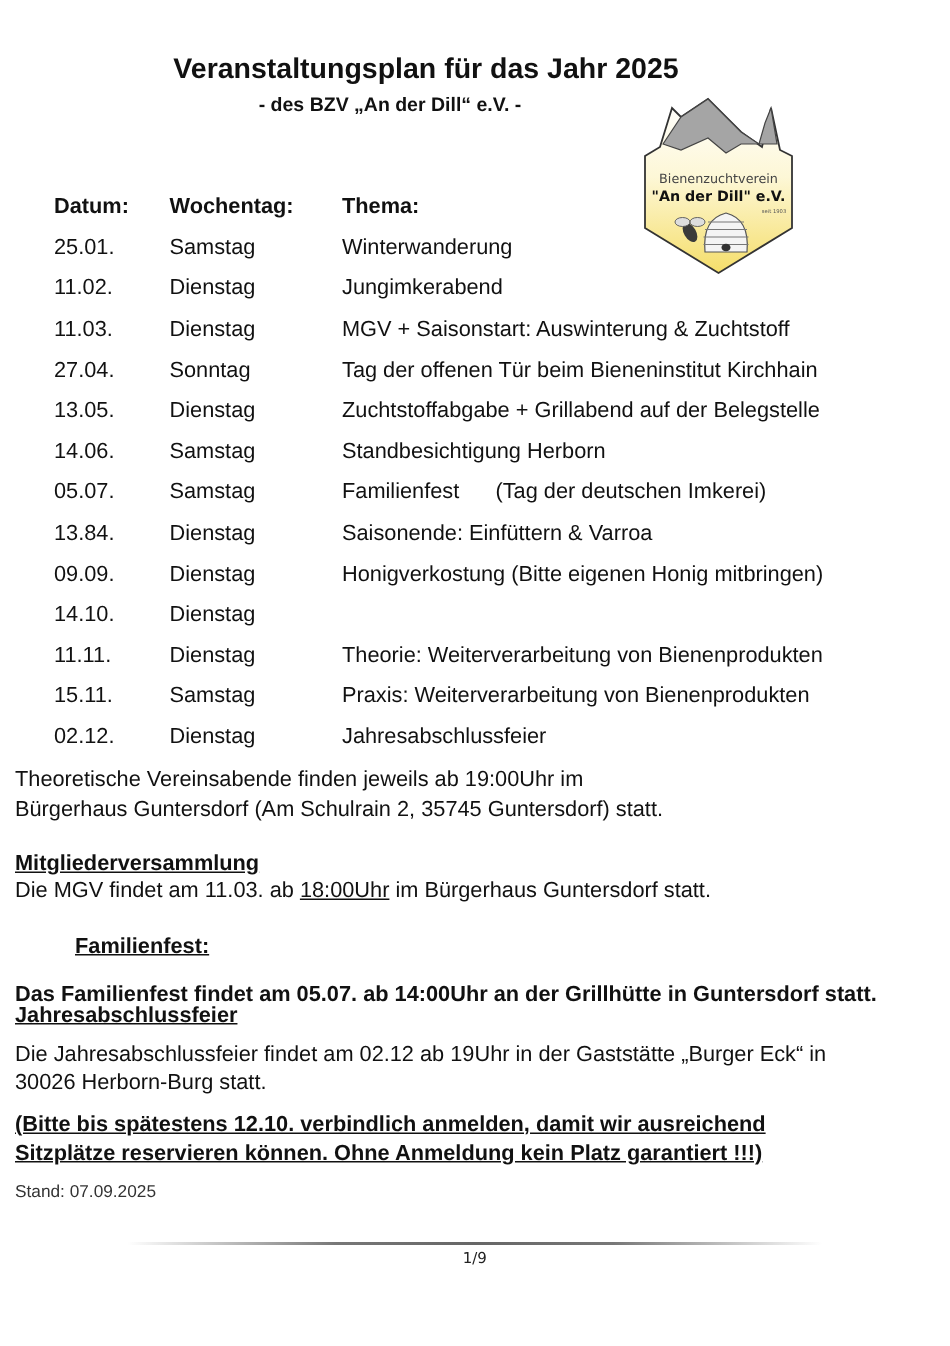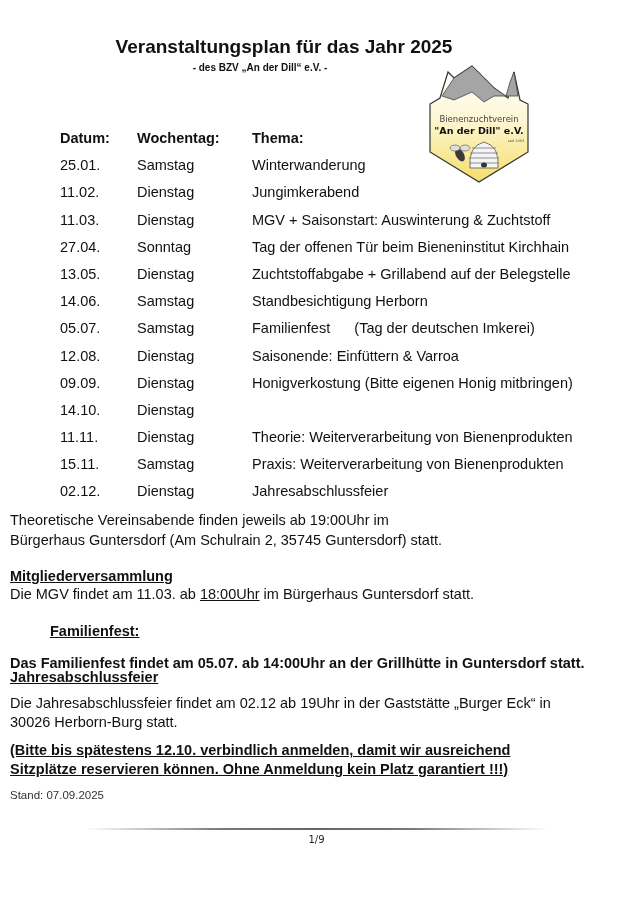--- a/index.html
+++ b/index.html
@@ -2,25 +2,25 @@
 <html><head>
   <meta charset="utf-8">
   <style>
     html, body { margin: 0; padding: 0; background: #ffffff; }
     body { width: 633px; height: 897px; position: relative; overflow: hidden;
            font-family: "Liberation Sans", sans-serif; color: #111; }
     .title { position: absolute; left: 0; top: 36px; width: 520px; text-align: center;
              font-size: 19px; font-weight: bold; padding-left: 0px; }
     .title span { display: inline-block; margin-left: 0; }
     .subtitle { position: absolute; left: 0; top: 62px; width: 520px; text-align: center;
-                font-size: 10px; font-weight: bold; }
+                font-size: 13px; font-weight: bold; }
     .logo { position: absolute; left: 424px; top: 52px; width: 110px; height: 132px; }
     .table { position: absolute; left: 36px; top: 130px; width: 560px; }
     .row { position: relative; height: 27.2px; font-size: 14.5px; }
-    .row span { position: absolute; top: 0; white-space: pre; margin-left: 24px; }
+    .row span { position: absolute; top: 0; white-space: pre; }
     .c1 { left: 0; }
     .c2 { left: 77px; }
     .c3 { left: 192px; }
     .hdr span { font-weight: bold; }
     .center { position: absolute; left: 0; width: 633px; text-align: left; font-size: 14.5px; padding-left: 10px; }
     .bold-u { font-weight: bold; text-decoration: underline; }
     .u { text-decoration: underline; }
     .stand { font-size: 11.5px; color: #333; }
     .footer-line { position: absolute; left: 85px; top: 828px; width: 463px; height: 2px;
       background: linear-gradient(to right, rgba(150,150,150,0), #777 30%, #666 50%, #777 70%, rgba(150,150,150,0)); }
@@ -93,21 +93,21 @@
       <span class="c1">14.06.</span>
       <span class="c2">Samstag</span>
       <span class="c3">Standbesichtigung Herborn</span>
     </div>
   <div class="row">
       <span class="c1">05.07.</span>
       <span class="c2">Samstag</span>
       <span class="c3">Familienfest      (Tag der deutschen Imkerei)</span>
     </div>
   <div class="row">
-      <span class="c1">12.08.</span>
+      <span class="c1">13.84.</span>
       <span class="c2">Dienstag</span>
       <span class="c3">Saisonende: Einfüttern &amp; Varroa</span>
     </div>
   <div class="row">
       <span class="c1">09.09.</span>
       <span class="c2">Dienstag</span>
       <span class="c3">Honigverkostung (Bitte eigenen Honig mitbringen)</span>
     </div>
   <div class="row">
       <span class="c1">14.10.</span>

